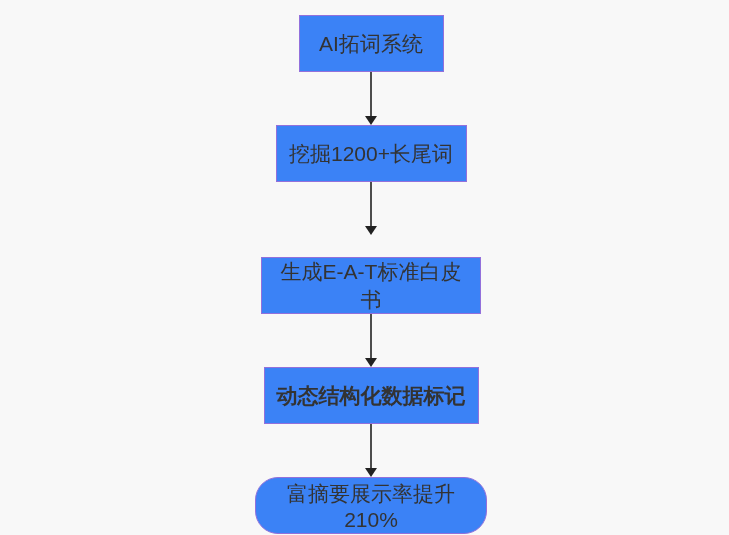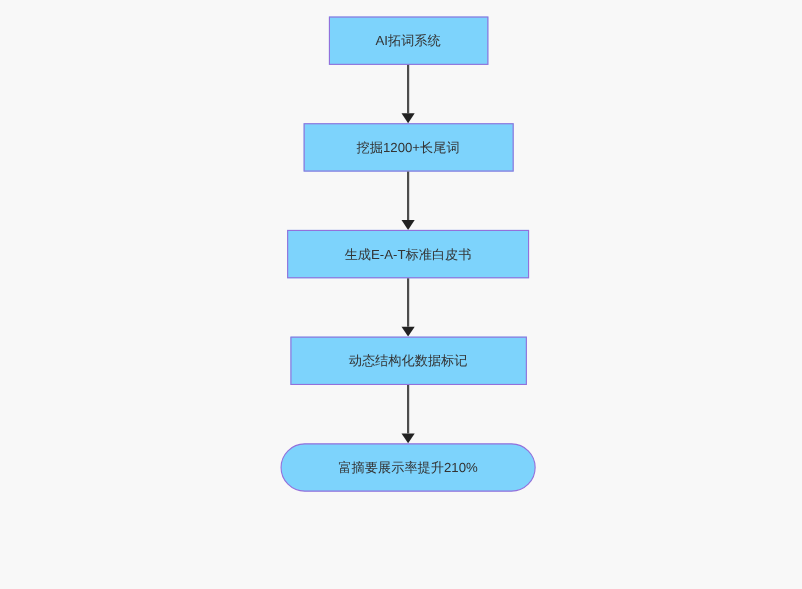--- a/index.html
+++ b/index.html
@@ -18,36 +18,36 @@
     position: absolute;
     top: 15px;
     left: 0;
     width: 742px; 
     display: flex;
     flex-direction: column;
     align-items: center;
   }
   .flow-node {
     box-sizing: border-box;
-    height: 44px;
-    background: #7dd3fc;
+    height: 57px;
+    background: #3b82f6;
     border: 1px solid #9370db;
     color: #333333;
-    font-size: 12px;
+    font-size: 21px;
     display: flex;
     align-items: center;
     justify-content: center;
     text-align: center;
     padding: 0 12px;
   }
   
   .flow-node.n1 { width: 145px; }
   .flow-node.n2 { width: 191px; }
-  .flow-node.n3 { width: 220px; }
-  .flow-node.n4 { width: 215px; }
+  .flow-node.n3 { width: 220px; margin-top: 22px; }
+  .flow-node.n4 { width: 215px; font-weight: bold; }
   .flow-node.n5 { width: 232px; border-radius: 23px; }
 
   .flow-arrow {
     height: 53px;
     width: 14px;
     display: flex;
     flex-direction: column;
     align-items: center;
   }
   .arrow-line {

